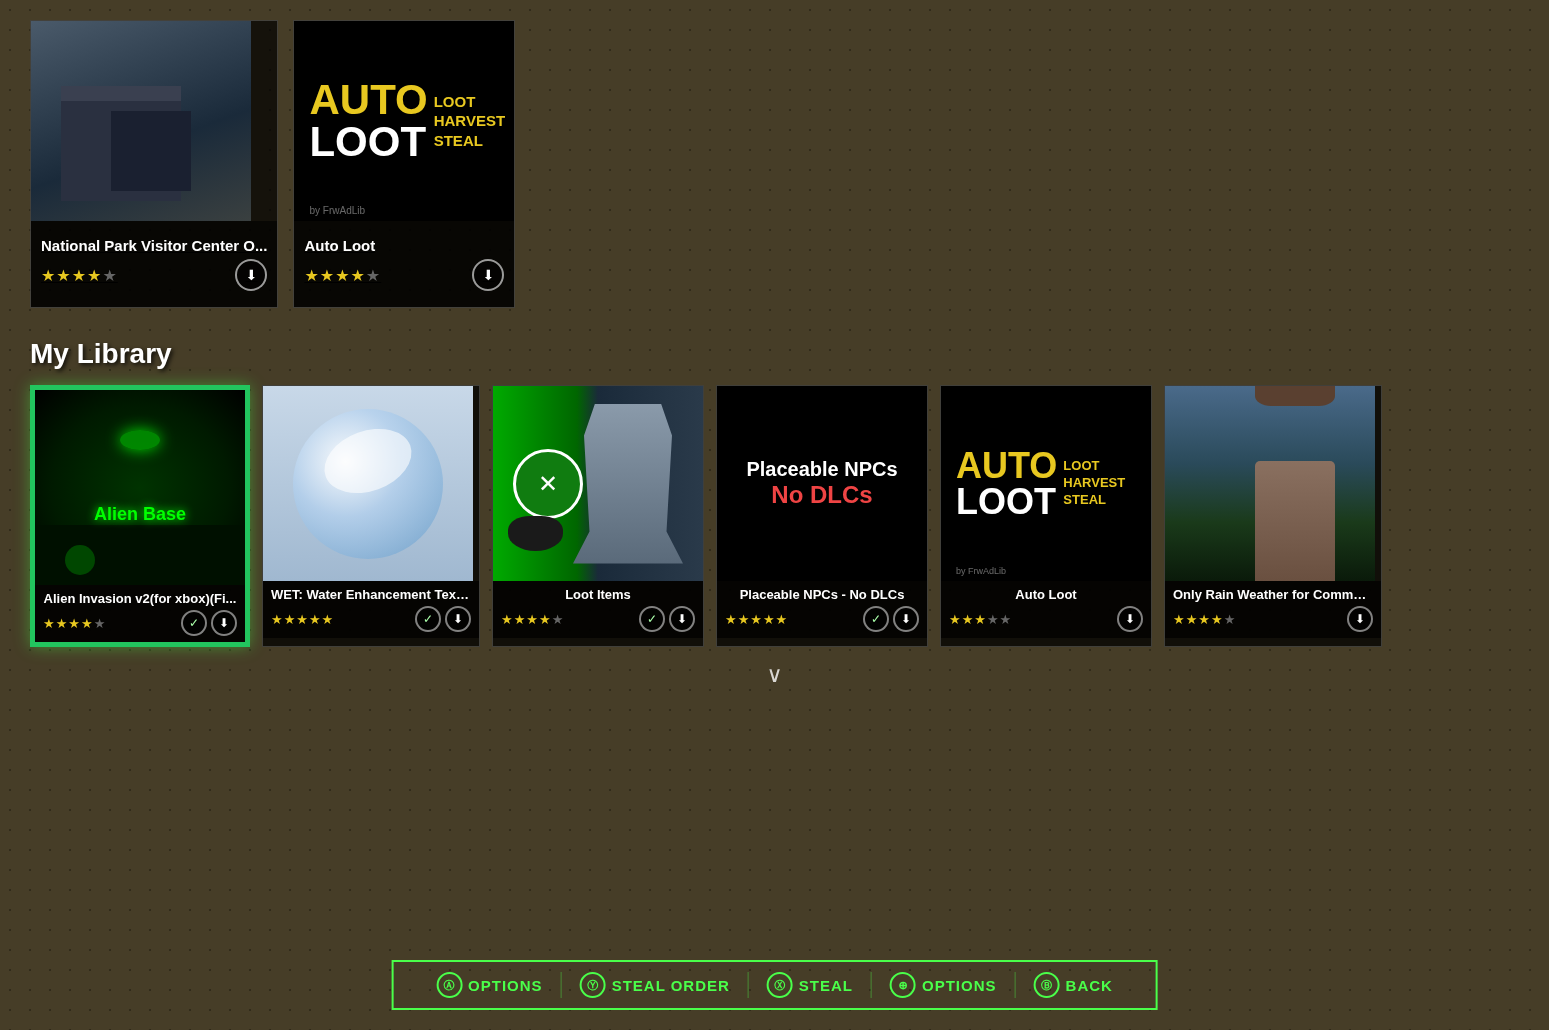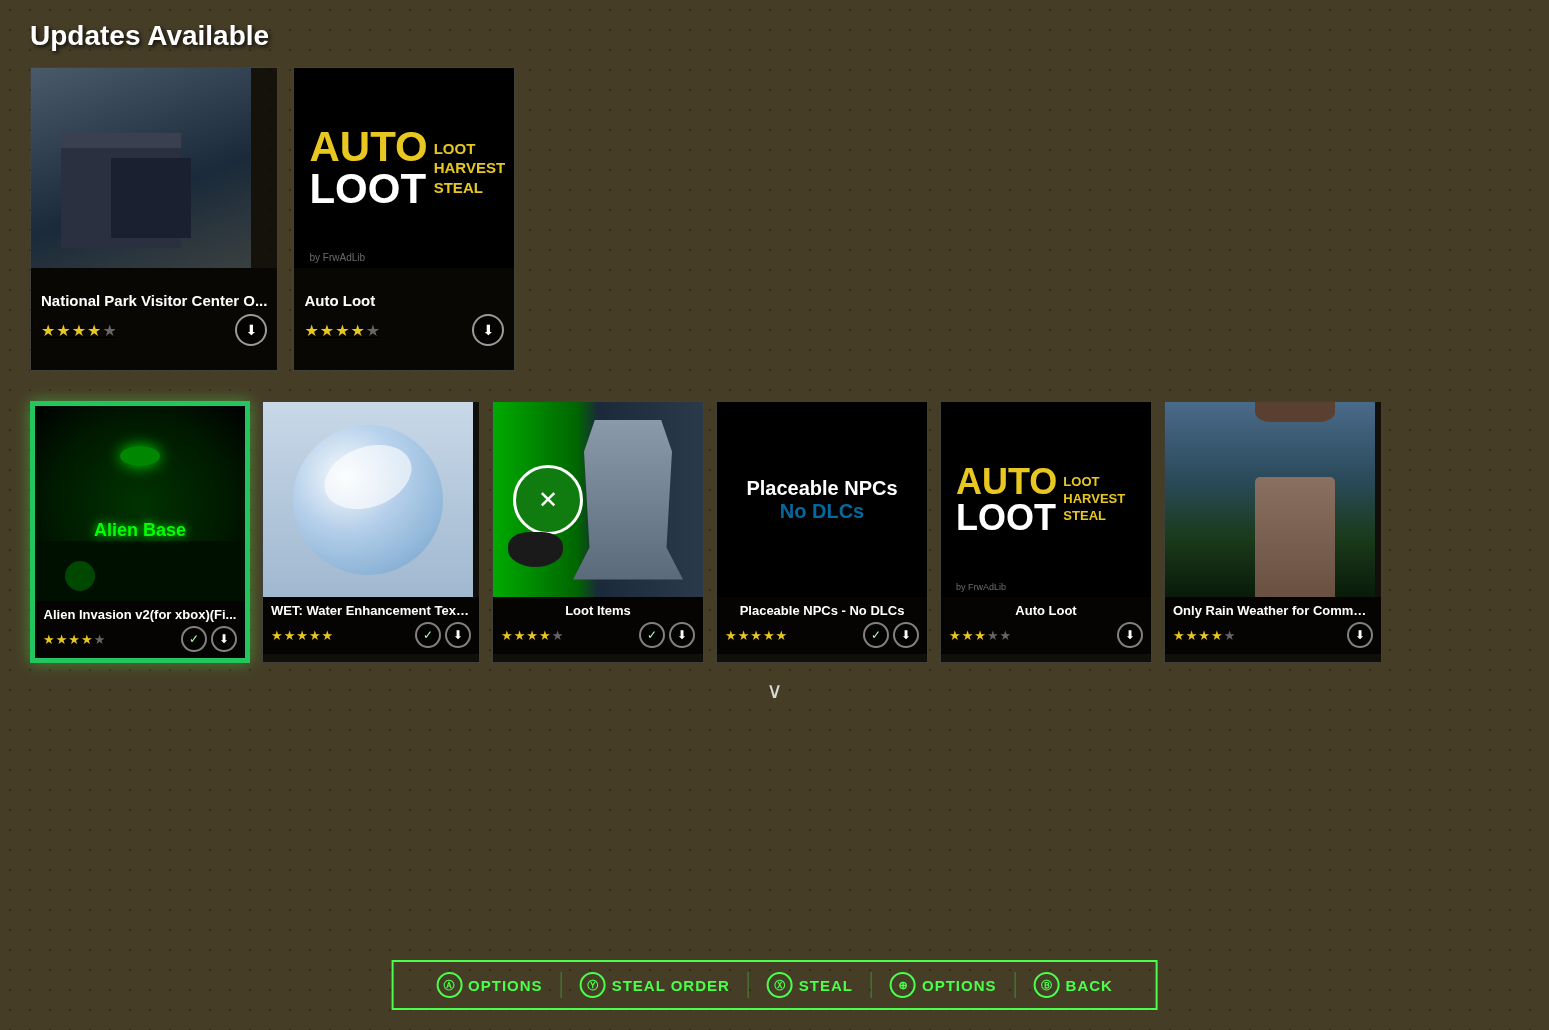--- a/index.html
+++ b/index.html
@@ -93,21 +93,21 @@
       align-items: flex-start;
       justify-content: center;
       padding: 15px;
     }
     .auto-loot-inner {
       display: flex;
       align-items: center;
     }
 
     .mod-card-info {
-      padding: 24px 10px;
+      padding: 16px 10px;
       background: rgba(0,0,0,0.6);
       text-decoration: underline;
     }
 
     .mod-name {
       color: #ffffff;
       font-size: 15px;
       font-weight: bold;
       margin-bottom: 5px;
     }
@@ -403,21 +403,20 @@
 </head>
 <body>
 
 <div>
   <div class="bg-texture"></div>
 </div>
 
 <div class="content">
 
   <div>
-    <div class="section-title">Updates Available</div>
 
     <div class="updates-row">
 
       <div class="mod-card">
         <div class="mod-card-img">
           <div class="img-national-park"></div>
         </div>
         <div class="mod-card-info">
           <div class="mod-name">National Park Visitor Center O...</div>
           <div class="mod-footer">
@@ -454,20 +453,21 @@
             <span class="stars">★★★★<span style="color:#666;">★</span></span>
             <div class="download-btn">⬇</div>
           </div>
         </div>
       </div>
 
     </div>
   </div>
 
   <div>
+    <div class="section-title">My Library</div>
 
     <div class="library-row">
 
       <div class="lib-card selected">
         <div class="lib-card-img">
           <div class="img-alien">
             <div class="alien-ship"></div>
             <div class="alien-label">Alien Base</div>
             <div class="alien-floor">
               <div style="position:absolute; bottom:10px; left:30px; width:30px; height:30px; background:rgba(0,200,0,0.3); border-radius:50%;"></div>
@@ -522,21 +522,21 @@
             </div>
           </div>
         </div>
       </div>
 
       <div class="lib-card">
         <div class="lib-card-img">
           <div class="img-placeable">
             <div class="placeable-text">
               <div class="line1">Placeable NPCs</div>
-              <div class="line2" style="color:#0369a1; font-size:20px; font-weight:bold;">No DLCs</div>
+              <div class="line2" style="color:#ef4444; font-size:24px; font-weight:bold;">No DLCs</div>
             </div>
           </div>
         </div>
         <div class="lib-card-info">
           <div class="lib-name">Placeable NPCs - No DLCs</div>
           <div class="lib-footer">
             <span class="stars" style="font-size:13px;">★★★★★</span>
             <div class="btn-group">
               <div class="check-btn">✓</div>
               <div class="dl-btn">⬇</div>

